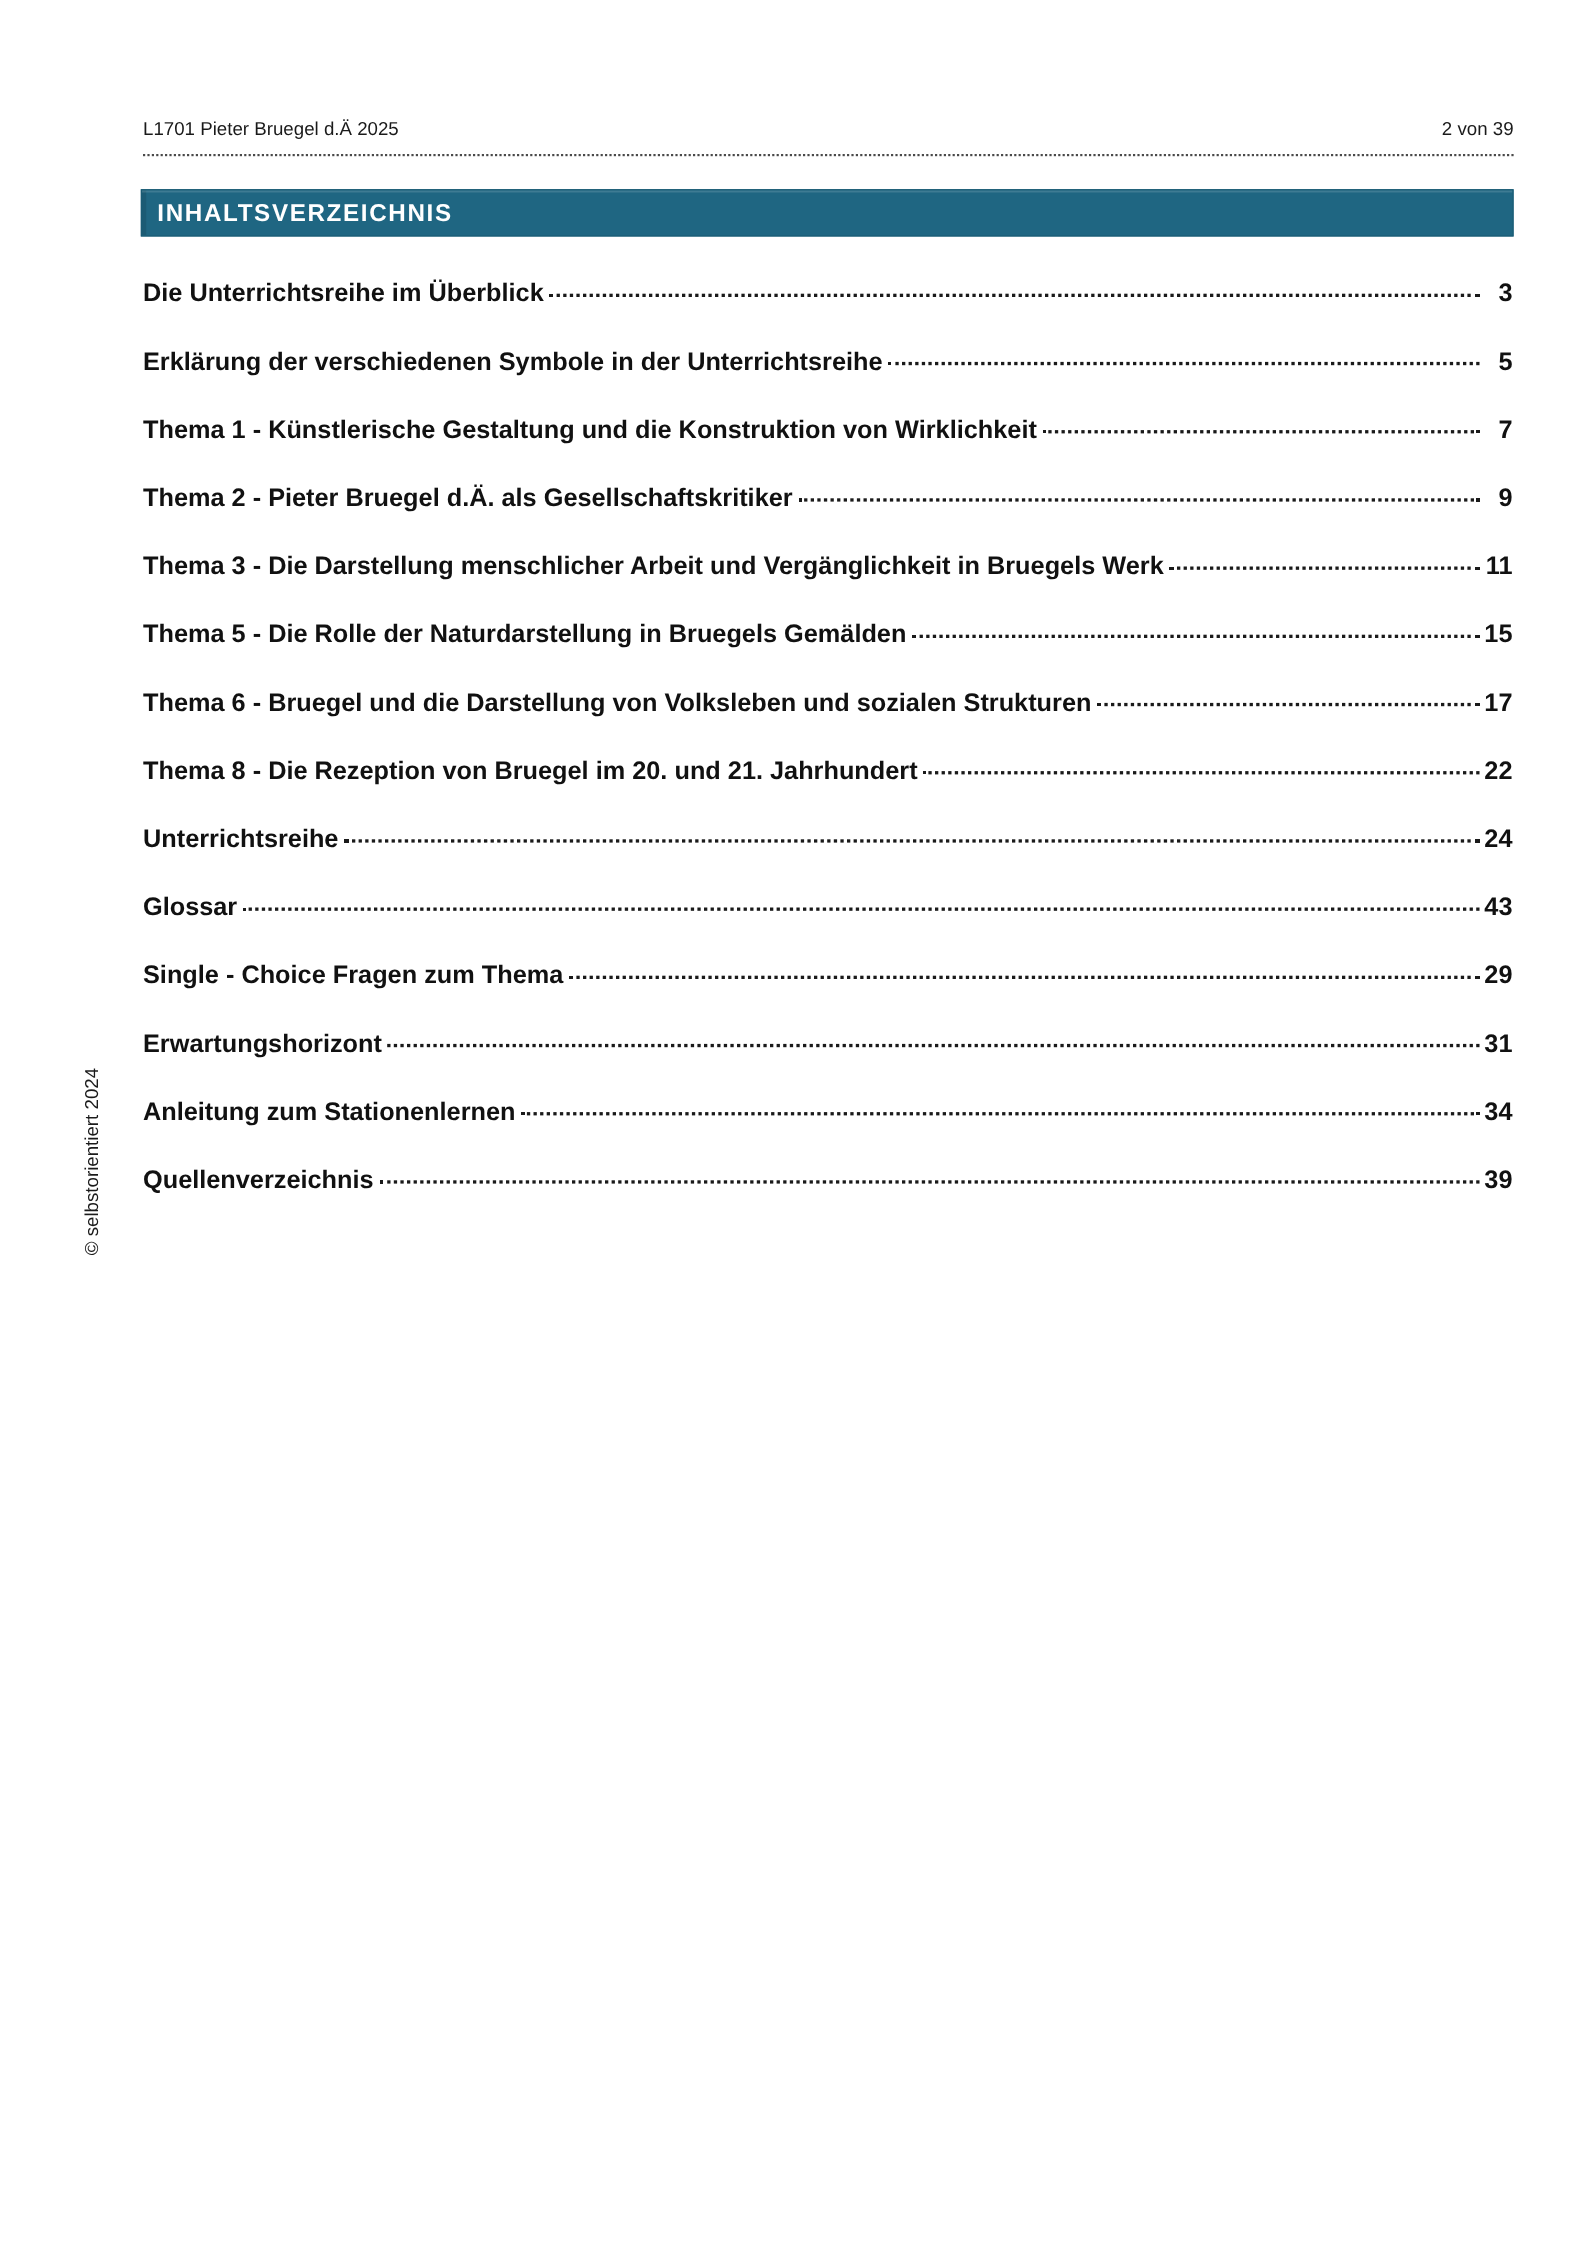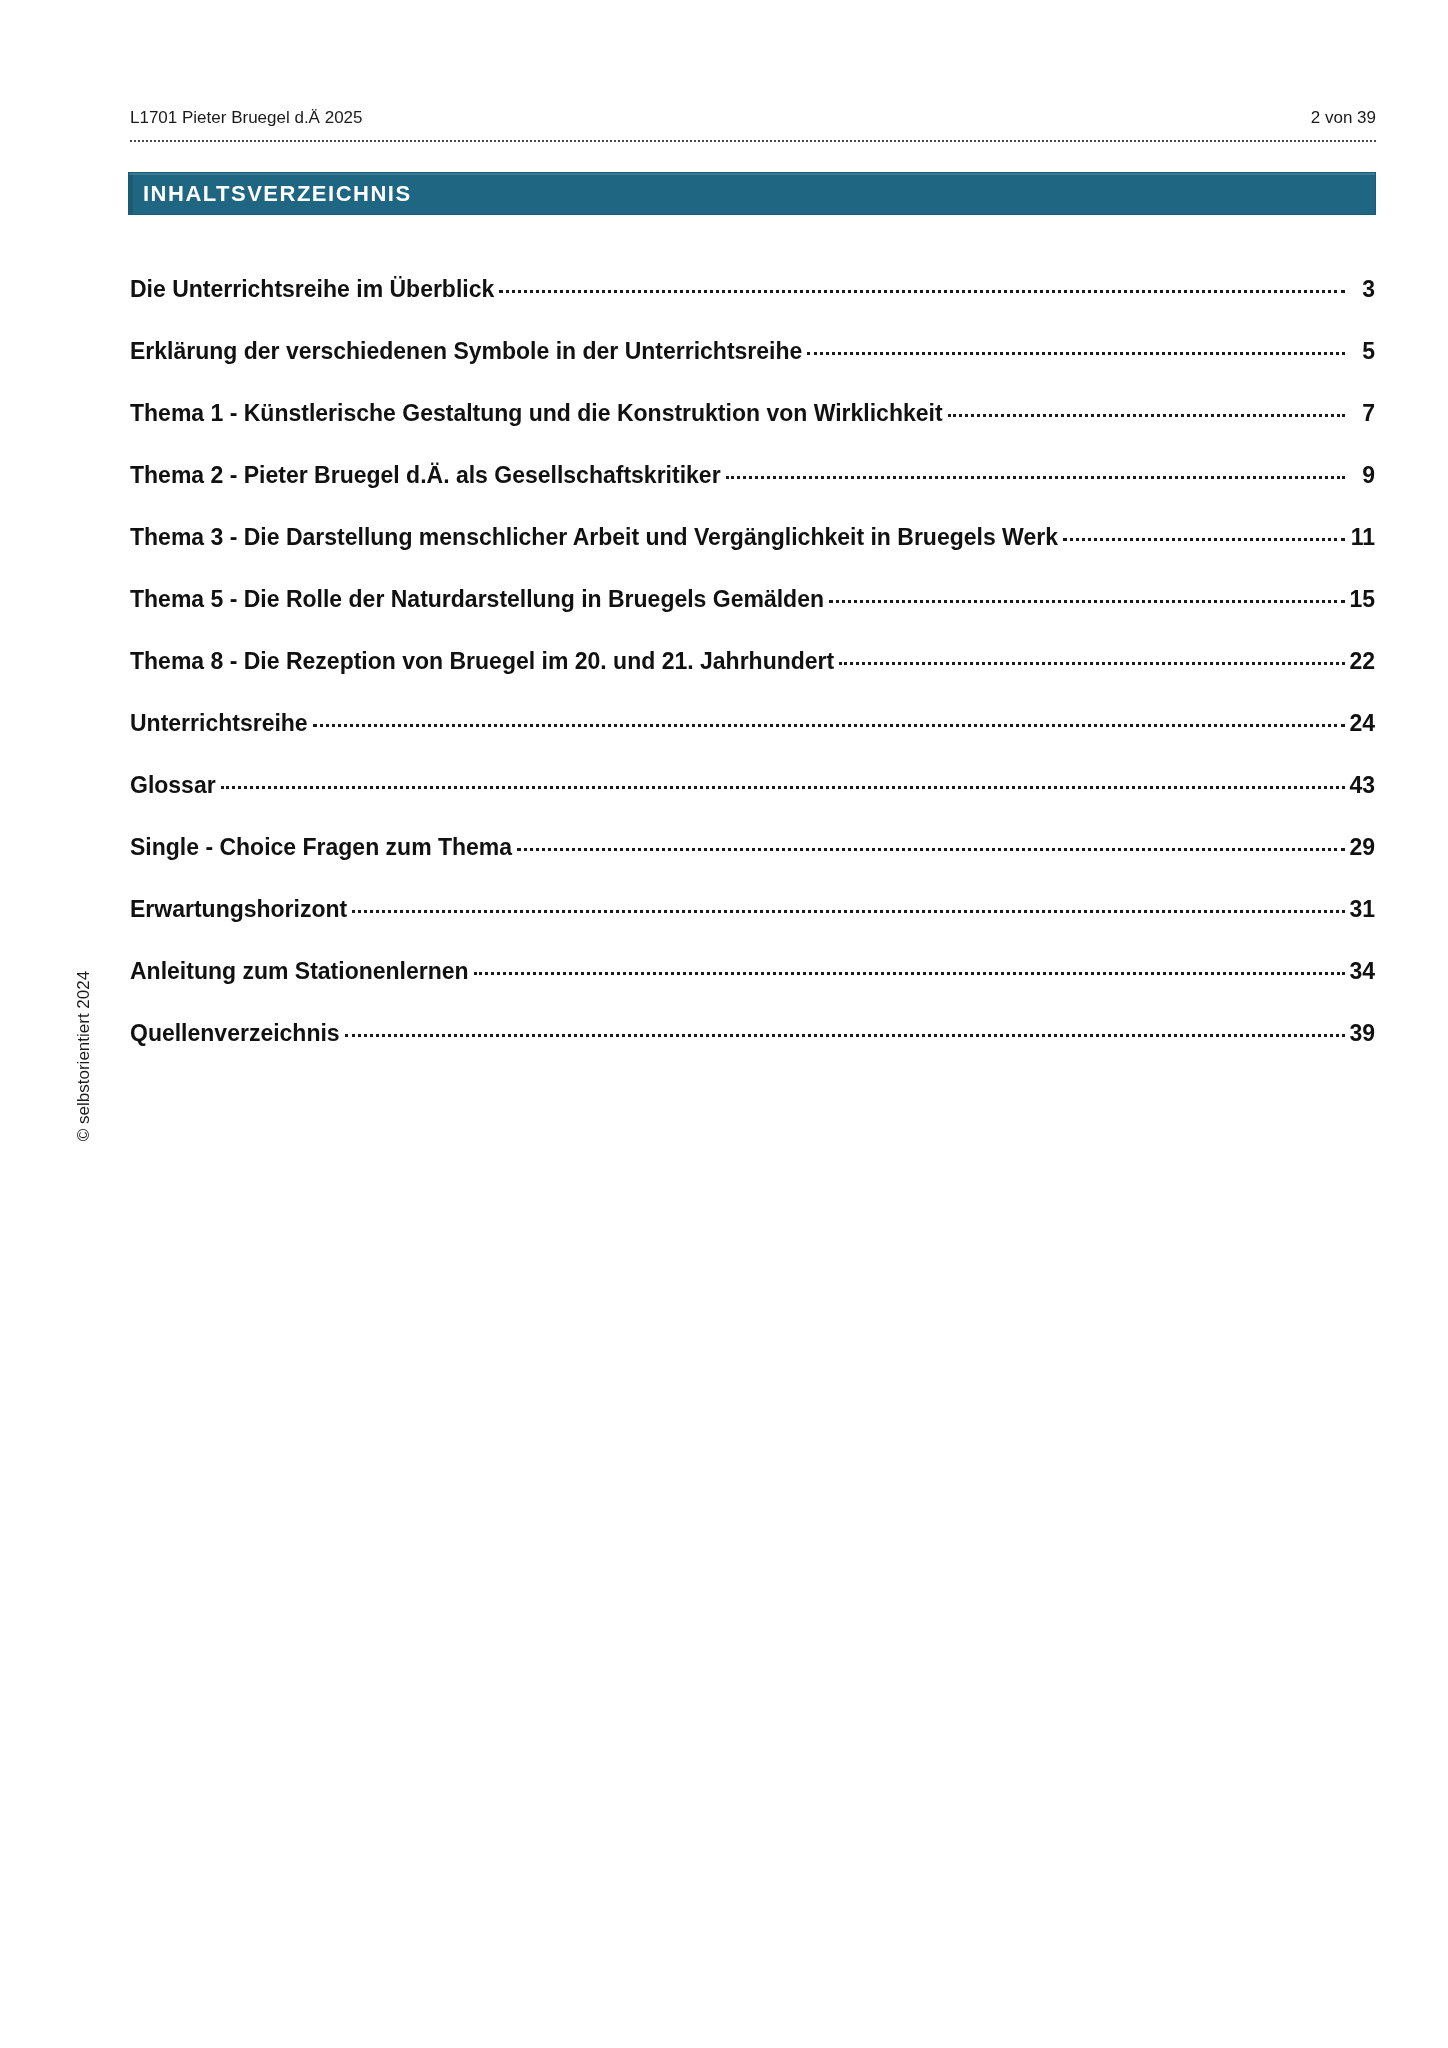--- a/index.html
+++ b/index.html
@@ -48,21 +48,20 @@
     left: 130px; right: 73px; top: 252px;
   }
   .toc-row {
     display: flex;
     align-items: baseline;
     font-size: 23px;
     font-weight: bold;
     line-height: 28px;
     margin-bottom: 34px;
     white-space: nowrap;
-    margin-top: 23px;
   }
   .toc-label { flex: 0 0 auto; }
   .toc-leader {
     flex: 1 1 auto;
     min-width: 14px;
     border-bottom: 3px dotted #1a1a1a;
     margin-left: 5px;
     margin-right: 4px;
     transform: translateY(-4px);
   }
@@ -127,20 +126,25 @@
       <span class="toc-page">11</span>
     </div>
 
 
     <div class="toc-row">
       <span class="toc-label">Thema 5 - Die Rolle der Naturdarstellung in Bruegels Gemälden</span>
       <span class="toc-leader"></span>
       <span class="toc-page">15</span>
     </div>
 
+    <div class="toc-row">
+      <span class="toc-label">Thema 6 - Bruegel und die Darstellung von Volksleben und sozialen Strukturen</span>
+      <span class="toc-leader"></span>
+      <span class="toc-page">17</span>
+    </div>
 
 
     <div class="toc-row">
       <span class="toc-label">Thema 8 - Die Rezeption von Bruegel im 20. und 21. Jahrhundert</span>
       <span class="toc-leader"></span>
       <span class="toc-page">22</span>
     </div>
 
     <div class="toc-row">
       <span class="toc-label">Unterrichtsreihe</span>

